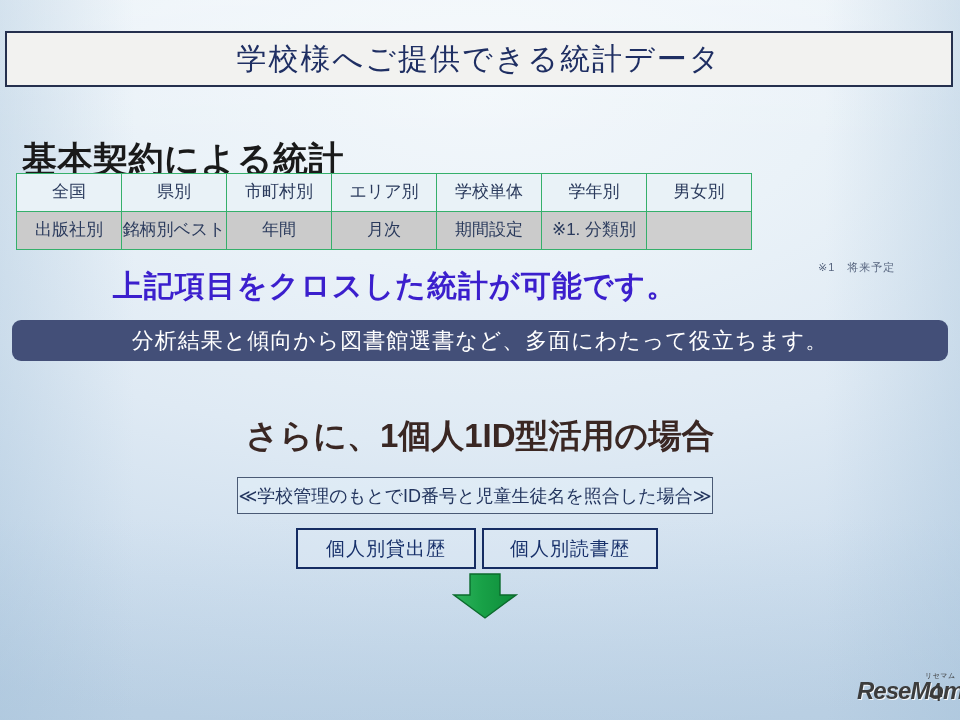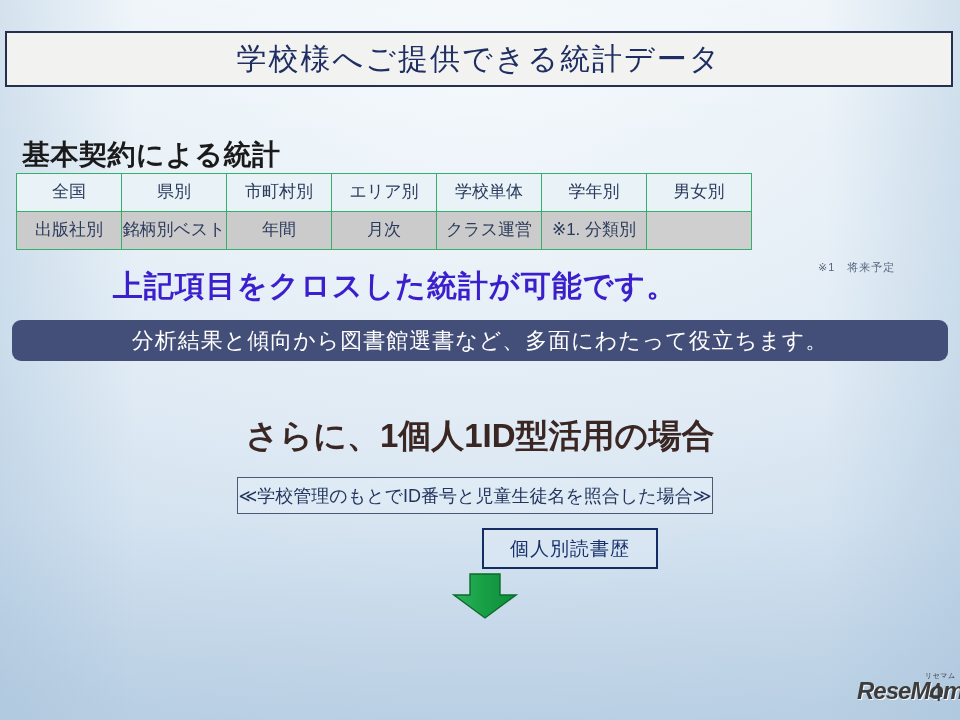--- a/index.html
+++ b/index.html
@@ -55,21 +55,21 @@
     color: #1f2f63;
     letter-spacing: 2px;
     line-height: 1;
   }
 
   
   .section-heading {
     position: absolute;
     left: 22px;
     top: 136px;
-    font-size: 28px;
+    font-size: 35px;
     font-weight: bold;
     color: #1a1a1a;
     letter-spacing: 0.5px;
   }
 
   
   .stat-table {
     position: absolute;
     left: 16px;
     top: 173px;
@@ -274,41 +274,44 @@
         <td>エリア別</td>
         <td>学校単体</td>
         <td>学年別</td>
         <td>男女別</td>
       </tr>
       <tr class="row-bottom">
         <td>出版社別</td>
         <td>銘柄別ベスト</td>
         <td>年間</td>
         <td>月次</td>
-        <td>クラス運営</td>
+        <td>期間設定</td>
         <td>※1. 分類別</td>
         <td class="empty-cell"></td>
       </tr>
     </tbody>
   </table>
 
   <div class="footnote">※1　将来予定</div>
 
   <div class="cross-text">上記項目をクロスした統計が可能です。</div>
 
   <div class="banner">
     <div class="banner-text">分析結果と傾向から図書館選書など、多面にわたって役立ちます。</div>
   </div>
 
   <div class="mid-headline">さらに、1個人1ID型活用の場合</div>
 
   <div class="id-box">
     <div class="id-box-text">≪学校管理のもとでID番号と児童生徒名を照合した場合≫</div>
   </div>
 
+  <div class="hist-box left">
+    <div class="hist-box-text">個人別貸出歴</div>
+  </div>
   <div class="hist-box right">
     <div class="hist-box-text">個人別読書歴</div>
   </div>
 
   <svg class="arrow" viewBox="0 0 66 46">
     <defs>
       <linearGradient id="agrad" x1="0" y1="0" x2="1" y2="0">
         <stop offset="0%" stop-color="#2fb35e"></stop>
         <stop offset="45%" stop-color="#18a147"></stop>
         <stop offset="100%" stop-color="#0e8c3a"></stop>

